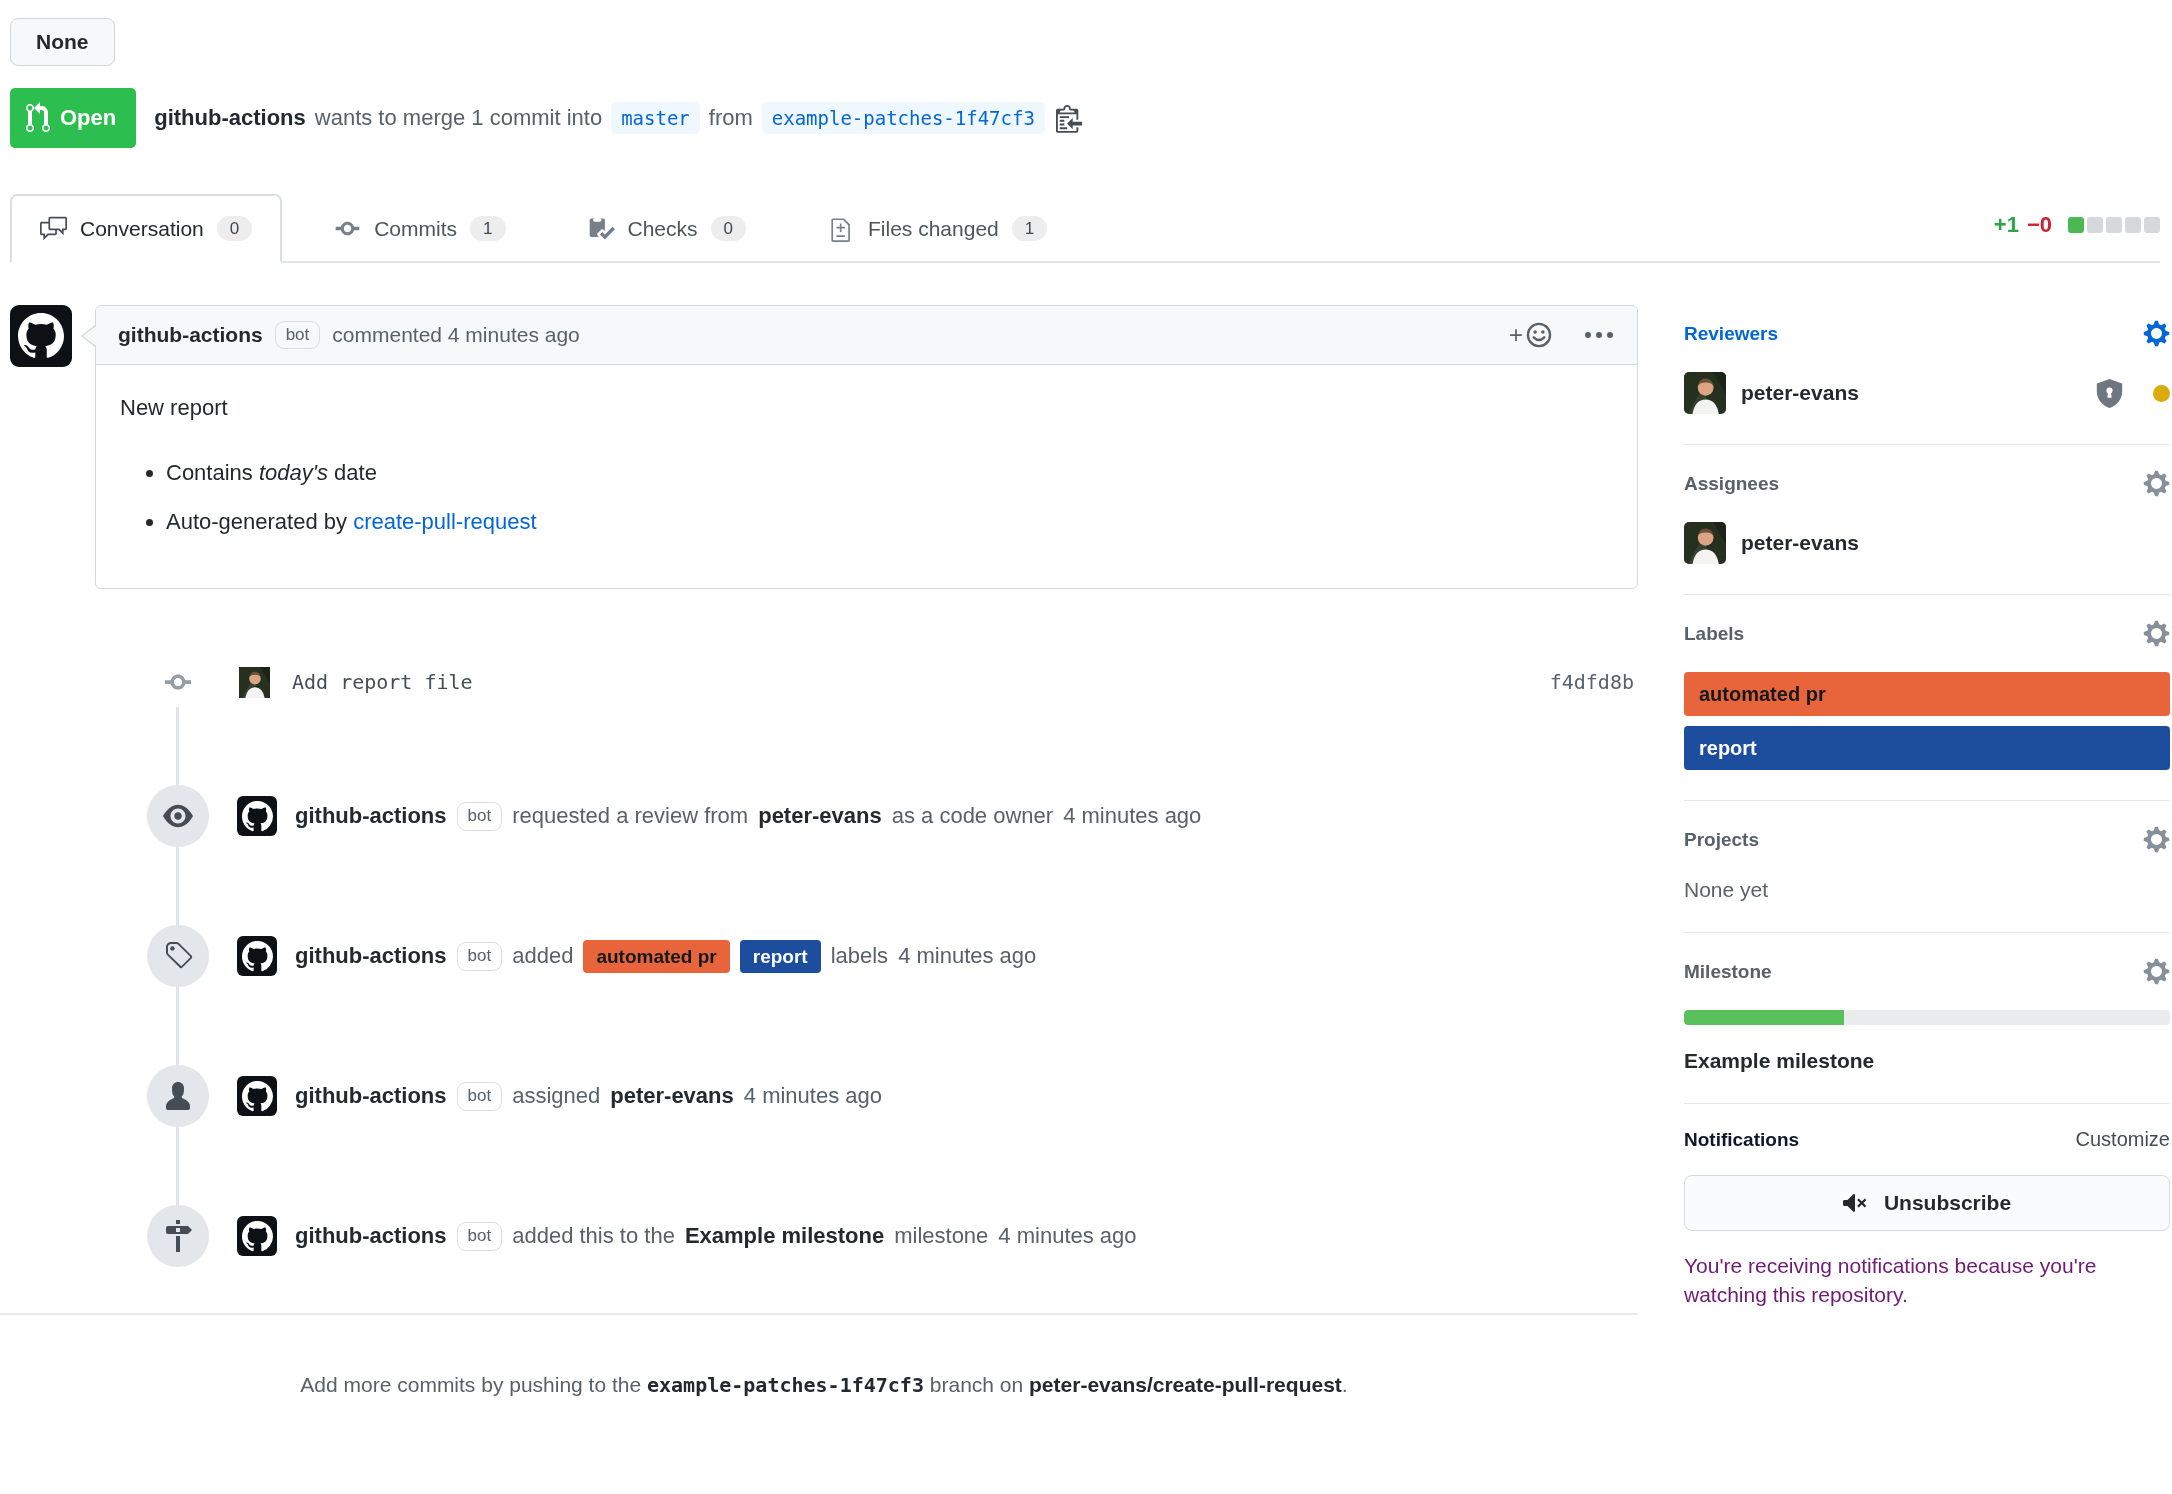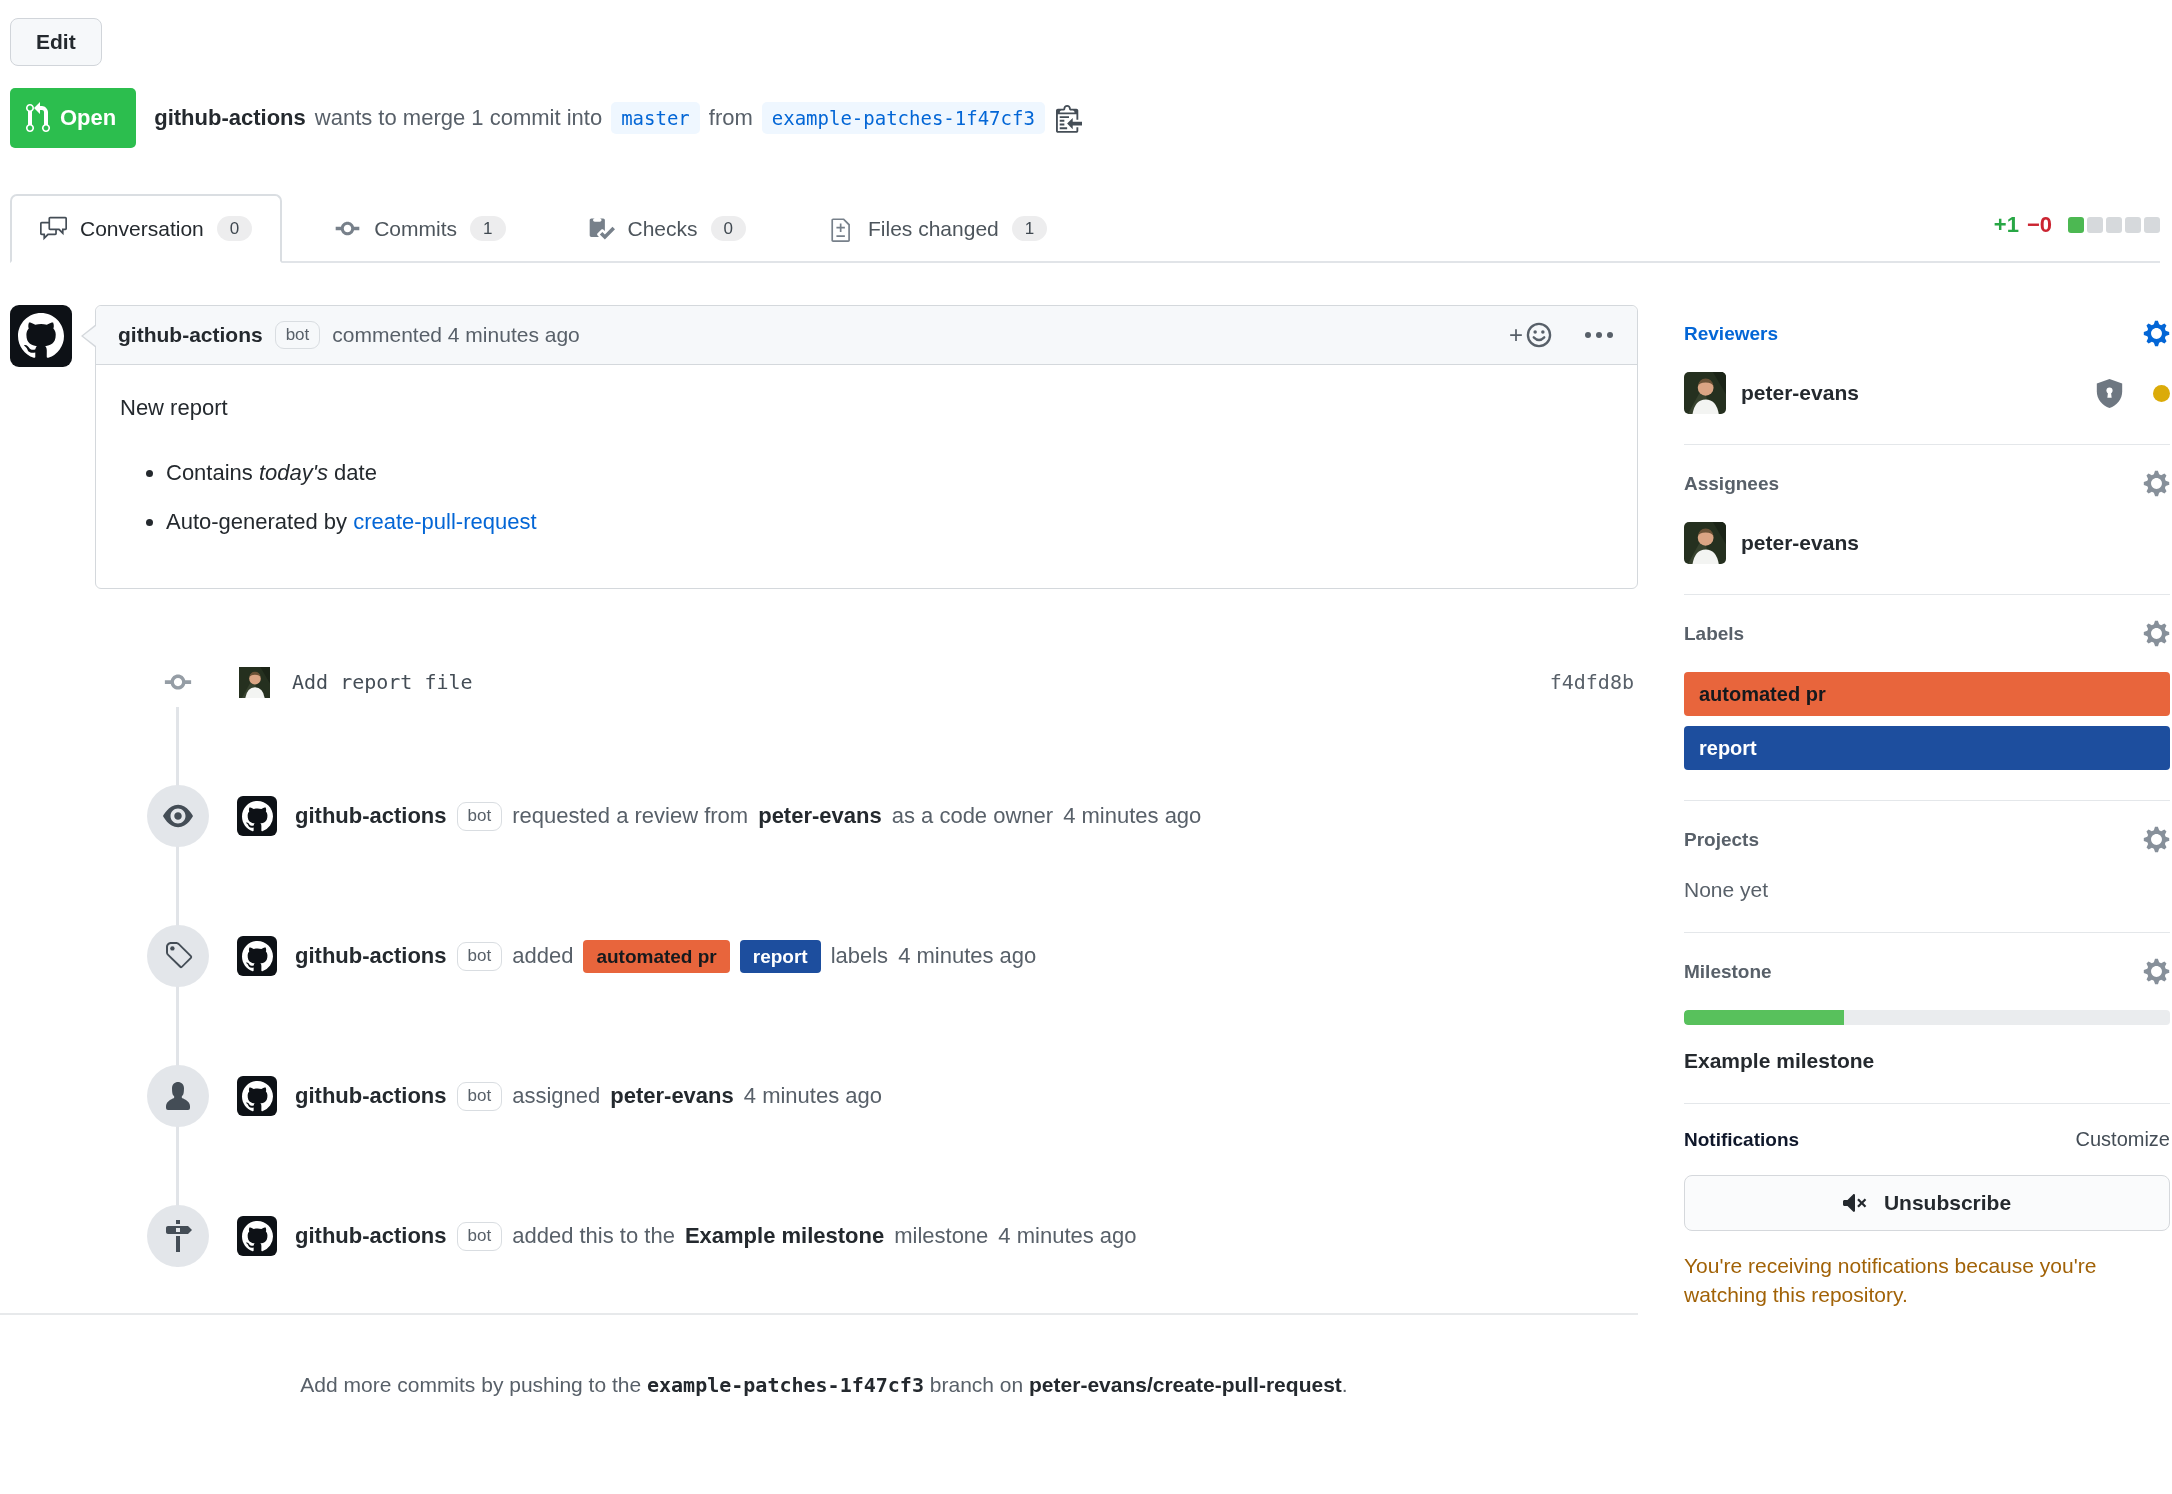--- a/index.html
+++ b/index.html
@@ -168,21 +168,21 @@
   .progress { height:15px; background:#eaecee; border-radius:4px; overflow:hidden; margin-bottom:24px; }
   .progress-fill { height:100%; background:#58c15c; border-radius:4px 0 0 4px; }
   .milestone-name { font-weight:700; font-size:21px; color:#24292e; cursor:pointer; }
   .side-head .customize { font-weight:400; font-size:20px; color:#444d56; cursor:pointer; }
   .unsub-btn {
     width:100%; display:flex; align-items:center; justify-content:center; gap:17px;
     padding:15px 0; border:1.5px solid #d5d8dc; border-radius:8px; background:#fafbfc;
     font-family:inherit; font-weight:700; font-size:21px; color:#24292e; cursor:pointer;
   }
   .unsub-btn svg { width:24px; height:24px; }
-  .notif-note { margin-top:20px; color:#a16207; font-size:21px; line-height:1.4; }
+  .notif-note { margin-top:20px; color:#701a75; font-size:21px; line-height:1.4; }
 </style>
 </head>
 <body>
 
 <svg width="0" height="0" style="position:absolute">
   <defs>
     <g id="photo-avatar">
       <rect width="64" height="64" fill="#25301f"></rect>
       <path d="M6 64 L30 20 L40 64 Z" fill="#37422e"></path>
       <path d="M44 0 L64 0 L64 34 Z" fill="#1b2417"></path>
@@ -195,21 +195,21 @@
     </g>
     <g id="gear-path">
       <path fill="currentColor" d="M14 8.77v-1.6l-1.94-.64-.45-1.09.88-1.84-1.13-1.13-1.81.91-1.09-.45-.69-1.92h-1.6l-.63 1.94-1.11.45-1.84-.88-1.13 1.13.91 1.81-.45 1.09L0 7.23v1.59l1.94.64.45 1.09-.88 1.84 1.13 1.13 1.81-.91 1.09.45.69 1.92h1.59l.63-1.94 1.11-.45 1.84.88 1.13-1.13-.92-1.81.47-1.09L14 8.75v.02zM7 11c-1.66 0-3-1.34-3-3s1.34-3 3-3 3 1.34 3 3-1.34 3-3 3z"></path>
     </g>
   </defs>
 </svg>
 
 <div class="page">
 
   <div class="title-row">
-    <button class="edit-btn">Edit</button>
+    <button class="edit-btn">None</button>
   </div>
 
   <div class="status-row">
     <span class="open-badge">
       <svg viewBox="0 0 12 16">
           <path fill="currentColor" d="M11 11.28V5c-.03-.78-.34-1.47-.94-2.06C9.46 2.35 8.78 2.03 8 2H7V0L4 3l3 3V4h1c.27.02.48.11.69.31.21.2.3.42.31.69v6.28A1.993 1.993 0 0 0 10 15a1.993 1.993 0 0 0 1-3.72zm-1 2.92c-.66 0-1.2-.55-1.2-1.2 0-.65.55-1.2 1.2-1.2.65 0 1.2.55 1.2 1.2 0 .65-.55 1.2-1.2 1.2zM4 3c0-1.11-.89-2-2-2a1.993 1.993 0 0 0-1 3.72v6.56A1.993 1.993 0 0 0 2 15a1.993 1.993 0 0 0 1-3.72V4.72c.59-.34 1-.98 1-1.72zm-.8 10c0 .66-.55 1.2-1.2 1.2-.65 0-1.2-.55-1.2-1.2 0-.65.55-1.2 1.2-1.2.65 0 1.2.55 1.2 1.2zM2 4.2C1.34 4.2.8 3.65.8 3c0-.65.55-1.2 1.2-1.2.65 0 1.2.55 1.2 1.2 0 .65-.55 1.2-1.2 1.2z"></path>
         </svg>
       <span>Open</span>
     </span>
     <span class="merge-desc">

